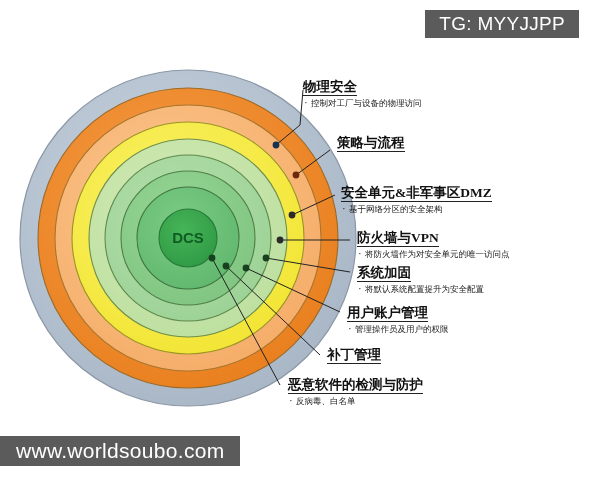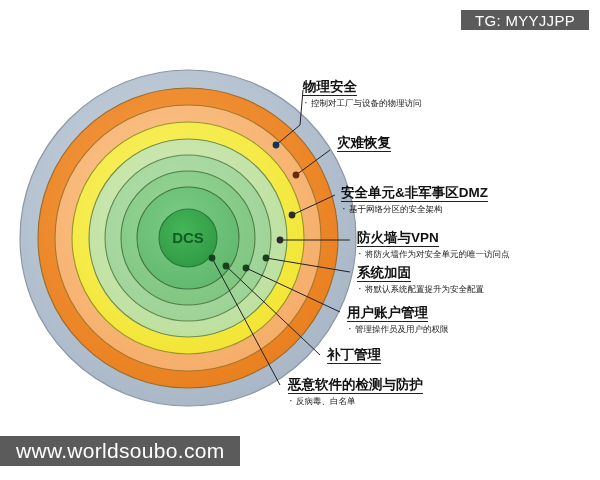--- a/index.html
+++ b/index.html
@@ -30,46 +30,46 @@
     background: #5b5b5b;
     color: #ffffff;
     font-family: "Liberation Sans", "DejaVu Sans", sans-serif;
     letter-spacing: 0.3px;
     white-space: nowrap;
     display: flex;
     align-items: center;
     justify-content: center;
   }
   #tg-badge {
-    right: 11px;
+    right: 21px;
     top: 10px;
-    height: 20px;
+    height: 28px;
     padding: 0 14px;
-    font-size: 15px;
+    font-size: 19px;
   }
   #watermark-badge {
     left: 0px;
     bottom: 14px;
     height: 30px;
     padding: 0 16px;
     font-size: 21px;
   }
 
   
   #diagram {
     position: absolute;
     left: 0; top: 0;
     width: 600px;
     height: 480px;
   }
 
   
   .anno {
     position: absolute;
-    font-family: Liberation Sans, sans-serif;
+    font-family: Liberation Serif, serif;
   }
   .anno-title {
     font-size: 13.5px;
     font-weight: bold;
     color: #111111;
     border-bottom: 1.3px solid #222222;
     display: inline-block;
     padding-bottom: 1px;
     line-height: 15px;
     white-space: nowrap;
@@ -183,21 +183,21 @@
   </svg>
 
   <div class="anno" style="left:303px; top:77px;">
     <div class="anno-title">物理安全</div>
     <ul class="anno-list">
       <li>控制对工厂与设备的物理访问</li>
     </ul>
   </div>
 
   <div class="anno" style="left:337px; top:133px;">
-    <div class="anno-title">灾难恢复</div>
+    <div class="anno-title">策略与流程</div>
   </div>
 
   <div class="anno" style="left:341px; top:183px;">
     <div class="anno-title">安全单元&amp;非军事区DMZ</div>
     <ul class="anno-list">
       <li>基于网络分区的安全架构</li>
     </ul>
   </div>
 
   <div class="anno" style="left:357px; top:228px;">

